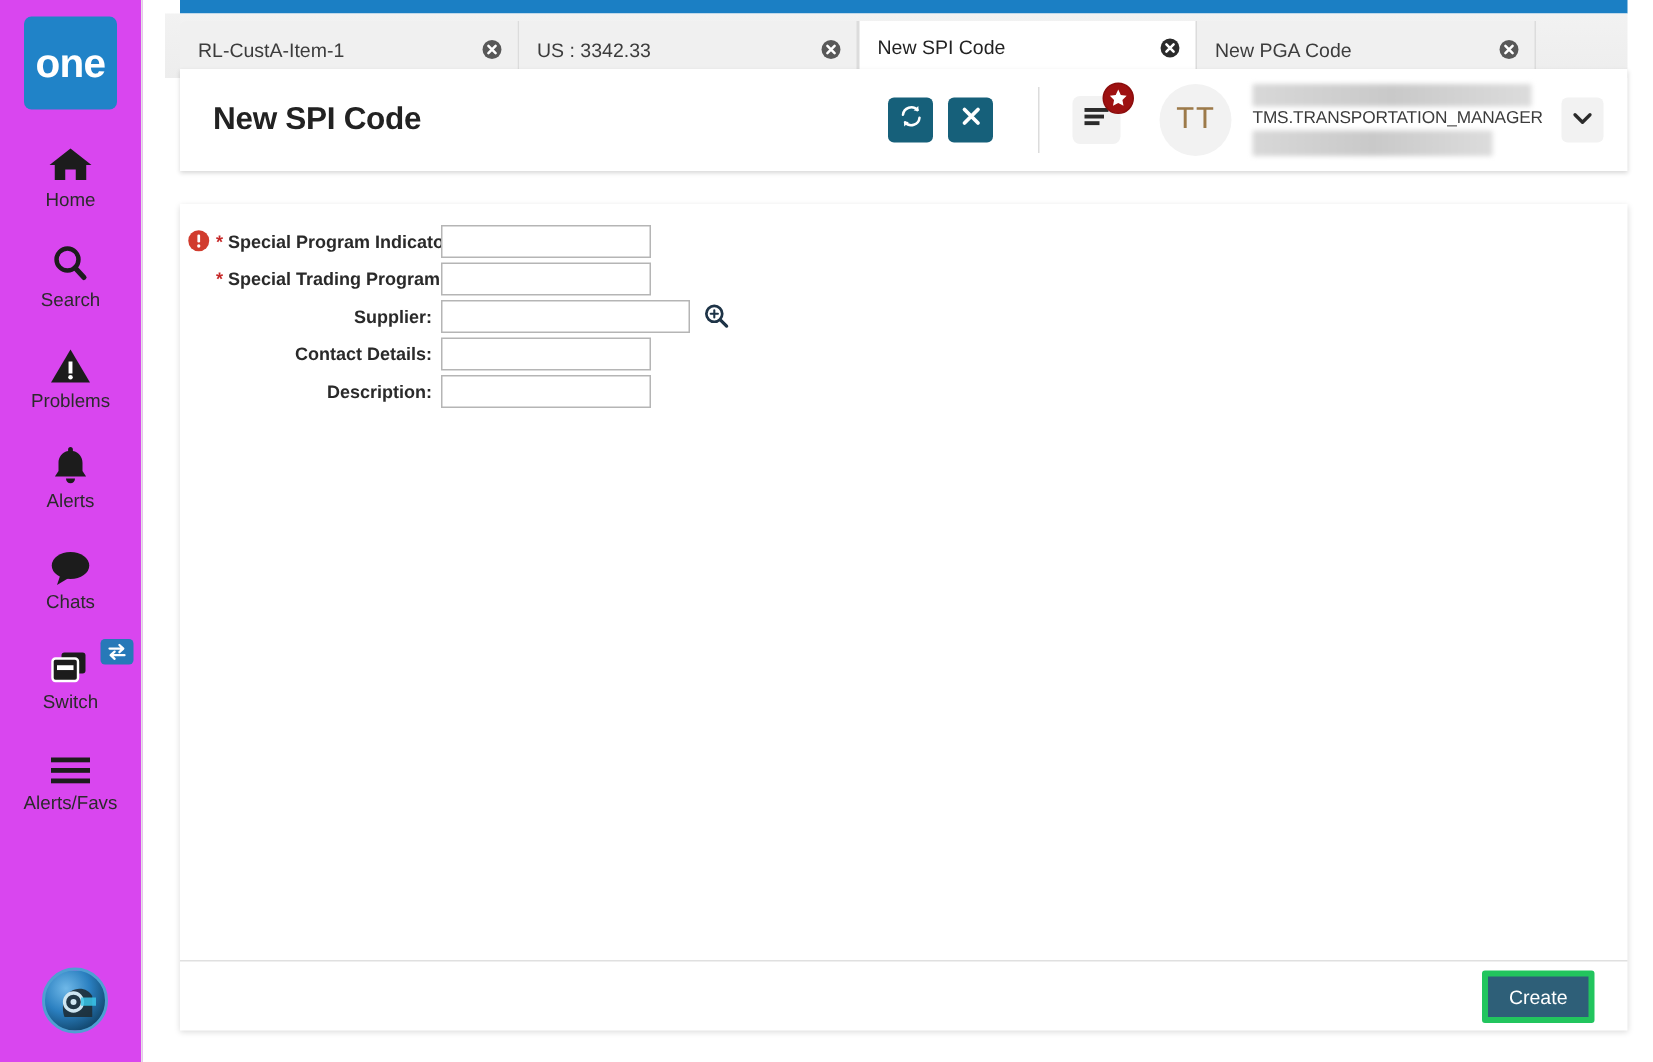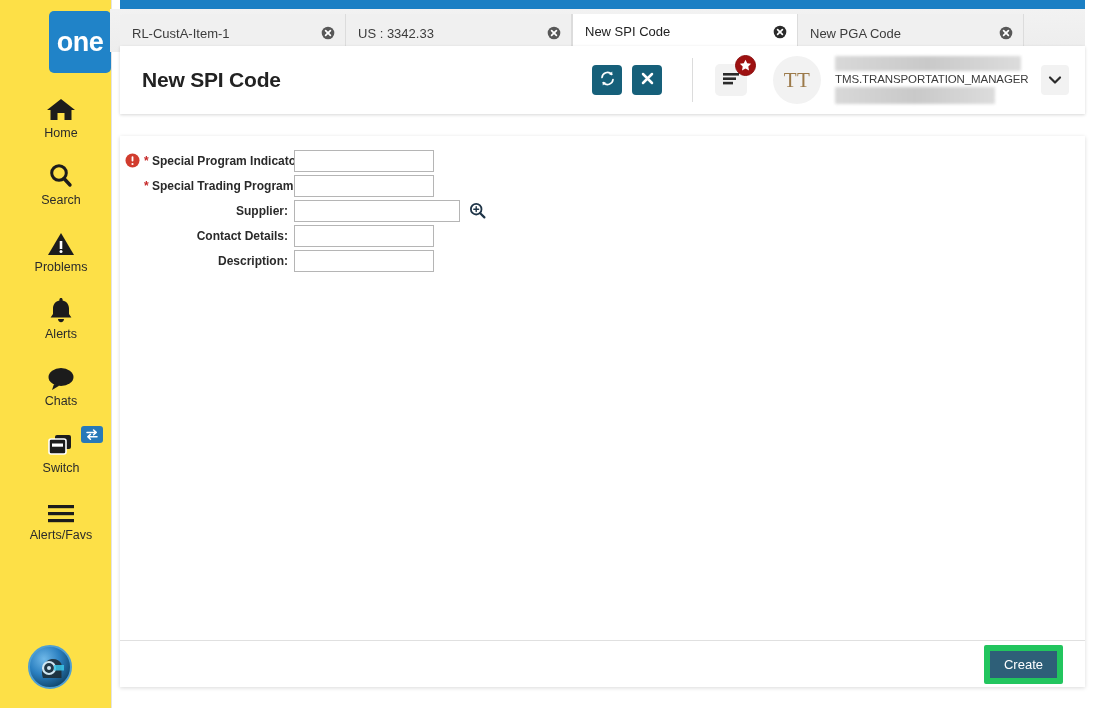--- a/index.html
+++ b/index.html
@@ -7,23 +7,23 @@
     width: 1102px; height: 708px;
     overflow: hidden;
     background: #ffffff;
     font-family: "Liberation Sans", sans-serif;
   }
 
   #root { position: relative; width: 1102px; height: 708px; background: #ffffff; }
 
   
   .sidebar {
-    position: absolute; left: 0; top: 0; width: 112px; height: 708px;
-    background: #fde047; border-right: 1px solid #e3e3e3;
-    display: flex; flex-direction: column; align-items: flex-end;
+    position: absolute; left: 0; top: 0; width: 95px; height: 708px;
+    background: #d946ef; border-right: 1px solid #e3e3e3;
+    display: flex; flex-direction: column; align-items: center;
   }
   .logo {
     width: 62px; height: 62px; margin-top: 11px; border-radius: 5px;
     background: #2083c8; color: #fff;
     display: flex; align-items: center; justify-content: center;
     font-size: 27px; font-weight: 700; letter-spacing: -0.5px;
   }
   .nav-item {
     width: 100px; margin-top: 18px;
     display: flex; flex-direction: column; align-items: center;
@@ -118,21 +118,21 @@
     background: #9e1111; border: 1px solid #8b0d0d;
     display: flex; align-items: center; justify-content: center;
   }
   .avatar-circle {
     width: 48px; height: 48px; border-radius: 50%; background: #f2f2f2;
     display: flex; align-items: center; justify-content: center;
     margin-left: 26px; cursor: pointer;
   }
   .avatar-initials {
     font-size: 21px; color: #9c7a4a; letter-spacing: 0.5px;
-    font-family: Liberation Serif, serif;
+    font-family: Liberation Mono, monospace;
   }
   .user-block {
     margin-left: 14px; width: 188px; position: relative; height: 50px;
     display: flex; flex-direction: column; justify-content: center;
   }
   .redact {
     background: linear-gradient(90deg,#d8d8d8,#c9c9c9,#dcdcdc);
     filter: blur(1.6px);
     border-radius: 1px;
   }
@@ -186,21 +186,21 @@
     font-family: "Liberation Sans", sans-serif;
   }
   .chip-x { cursor: pointer; display: flex; }
   .mag { margin-left: 9px; cursor: pointer; display: flex; align-items: center; }
   .card-divider { height: 1px; background: #e0e0e0; }
   .card-footer {
     height: 46px; display: flex; align-items: center; justify-content: flex-end;
     padding-right: 22px;
   }
   .create-btn {
-    background: #2e5f78; border: 6px solid #22c55e; color: #ffffff;
+    background: #2e5f78; border: 4px solid #22c55e; color: #ffffff;
     font-size: 13px; padding: 6px 14px; border-radius: 2px; cursor: pointer;
     font-family: "Liberation Sans", sans-serif;
   }
   .page-bg {
     position: absolute; left: 100px; top: 0; width: 1002px; height: 708px;
     background: #f2f2f2; z-index: -1;
   }
 </style>
 </head>
 <body>

